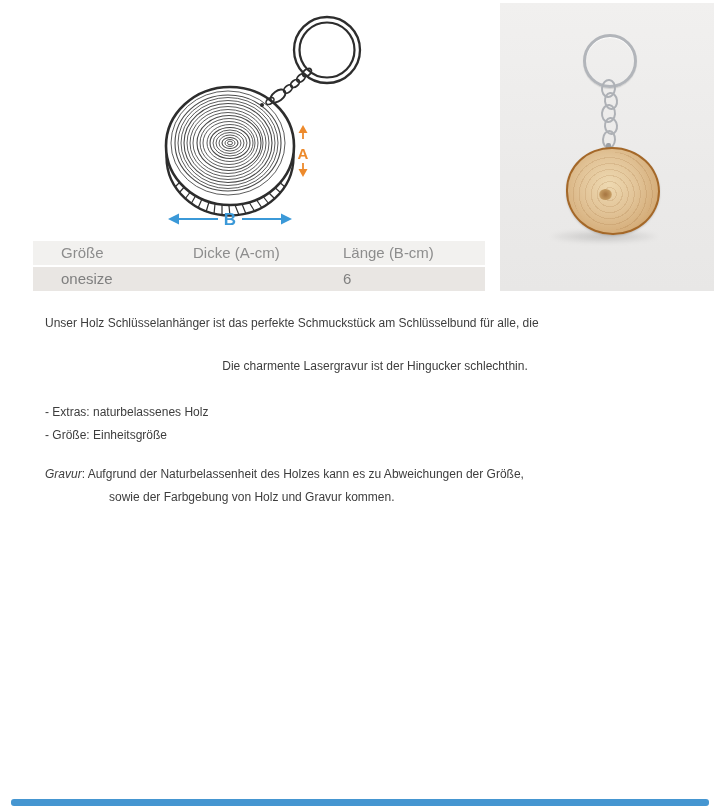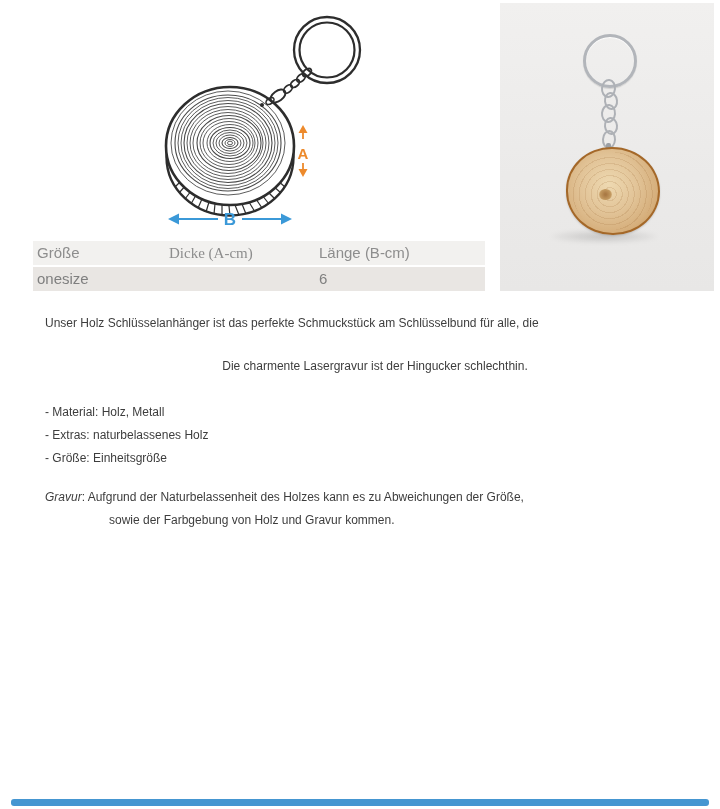--- a/index.html
+++ b/index.html
@@ -55,23 +55,23 @@
     position:absolute;left:50px;top:227px;width:108px;height:13px;border-radius:50%;
     background:radial-gradient(ellipse, rgba(0,0,0,.16) 0%, rgba(0,0,0,.05) 55%, rgba(0,0,0,0) 75%);
     filter:blur(2px);
   }
 
   
   .size-table{position:absolute;left:33px;top:241px;width:452px;font-size:15px;}
   .st-row{display:flex;}
   .st-header{background:#f2f1ef;height:24px;line-height:24px;color:#8d8d8d;margin-bottom:2px;}
   .st-data{background:#e9e6e3;height:24px;line-height:24px;color:#7f7f7f;justify-content:space-between;}
-  .st-cell{padding-left:4px;box-sizing:border-box;white-space:nowrap;overflow:hidden;}
+  .st-cell{padding-left:28px;box-sizing:border-box;white-space:nowrap;overflow:hidden;}
   .c1{width:132px;}
-  .c2{width:150px;font-family:Liberation Serif, serif;}
+  .c2{width:150px;}
   .c3{width:170px;}
 
   
   .desc{
     position:absolute;left:45px;top:312px;width:660px;
     font-size:12px;line-height:23px;color:#3d3d3d;
   }
   .desc .line{display:block;white-space:nowrap;}
   .para{margin:0 0 20px 0;}
   .p2{margin:0 0 23px 0;text-align:center;}
@@ -197,21 +197,20 @@
     <div class="st-cell c3">6</div>
   </div>
 </div>
 
 <div class="desc">
   <p class="para">
     <span class="line">Unser Holz Schlüsselanhänger ist das perfekte Schmuckstück am Schlüsselbund für alle, die</span>
   </p>
   <p class="para p2">Die charmente Lasergravur ist der Hingucker schlechthin.</p>
   <div class="bullets">
-    <div class="line">- Material: Holz, Metall</div>
     <div class="line">- Extras: naturbelassenes Holz</div>
     <div class="line">- Größe: Einheitsgröße</div>
   </div>
   <p class="note">
     <span class="line"><i>Gravur</i><span>: Aufgrund der Naturbelassenheit des Holzes kann es zu Abweichungen der Größe,</span></span>
     <span class="line note-l2">sowie der Farbgebung von Holz und Gravur kommen.</span>
   </p>
 </div>
 
 <div class="bottom-bar"></div>

